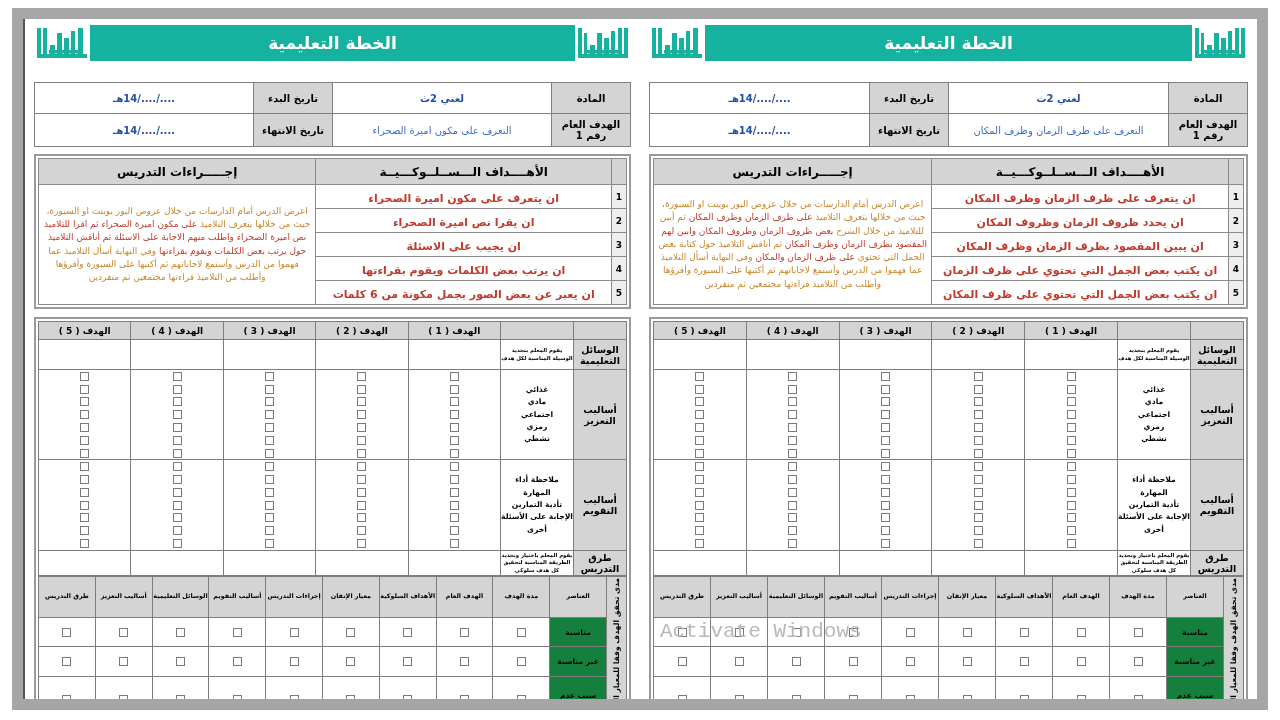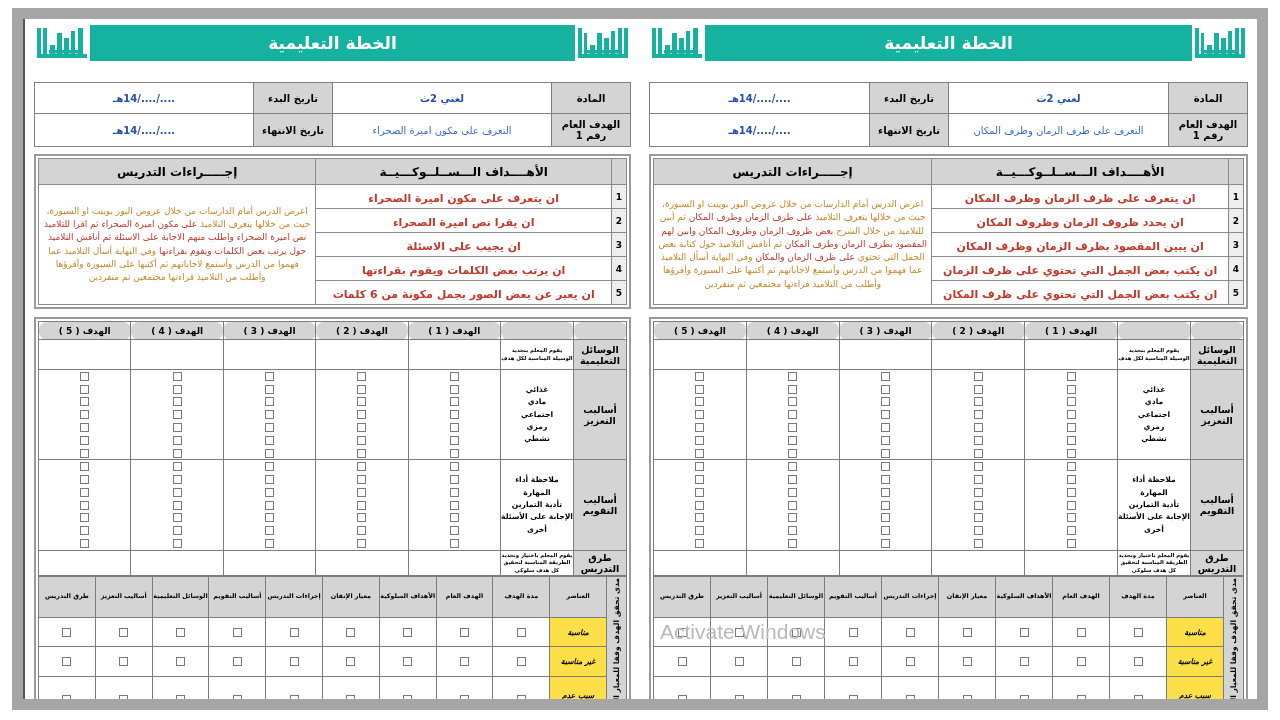--- a/index.html
+++ b/index.html
@@ -85,21 +85,20 @@
   .proc-txt{font-size:9px;line-height:1.48;text-align:center;}
   .proc-txt .o{color:#c8862a;}
   .proc-txt .r{color:#c0392b;}
   
   .eval-wrap{border:2px solid #9a9a9a;padding:2px;background:#fff;}
   .eval-tbl{border:1px solid #7d7d7d;}
   .eval-tbl td,.eval-tbl th{border:1px solid #7d7d7d;padding:0;}
   .eval-tbl th{
     background:#d4d4d4;font-size:9px;font-weight:bold;height:17px;
     text-align:center;
-    border-radius:8px;
   }
   .row-lbl{
     background:#d4d4d4;width:52px;font-size:9.5px;font-weight:bold;
     text-align:center;vertical-align:middle;padding:2px 1px;
   }
   .sub-col{width:72px;text-align:center;vertical-align:middle;background:#fff;padding:2px 2px;}
   .sub-note{font-size:5.4px;line-height:1.35;color:#000;font-weight:bold;}
   .opt-list{font-size:7.6px;line-height:1.62;font-weight:bold;color:#000;}
   .goal-col{text-align:center;vertical-align:top;padding-top:3px;}
   .cbx{
@@ -118,34 +117,34 @@
     background:#d4d4d4;width:17px;
     font-size:7px;font-weight:bold;
   }
   .vert{
     writing-mode:vertical-rl;
     transform:rotate(180deg);
     white-space:nowrap;
     display:inline-block;
     line-height:1.05;
   }
-  .crit-name{background:#fde047;font-size:7.8px;font-weight:bold;font-style:italic;}
+  .crit-name{background:#15803d;font-size:7.8px;font-weight:bold;}
   .elem-head{font-size:8.4px;font-weight:bold;background:#fff;}
   
   .watermark{
     position:absolute;
     left:660px;top:617px;
     width:560px;
     color:#b9b9b9;
     font-size:21px;
     line-height:1.45;
     pointer-events:none;
     text-align:left;
     direction:ltr;
-    font-family:Liberation Sans, sans-serif;
+    font-family:Liberation Mono, monospace;
     z-index:40;
   }
   .watermark .l2{font-size:17px;}
 </style>
 </head>
 <body>
 
 <div class="page">
   <div class="frame">
 

